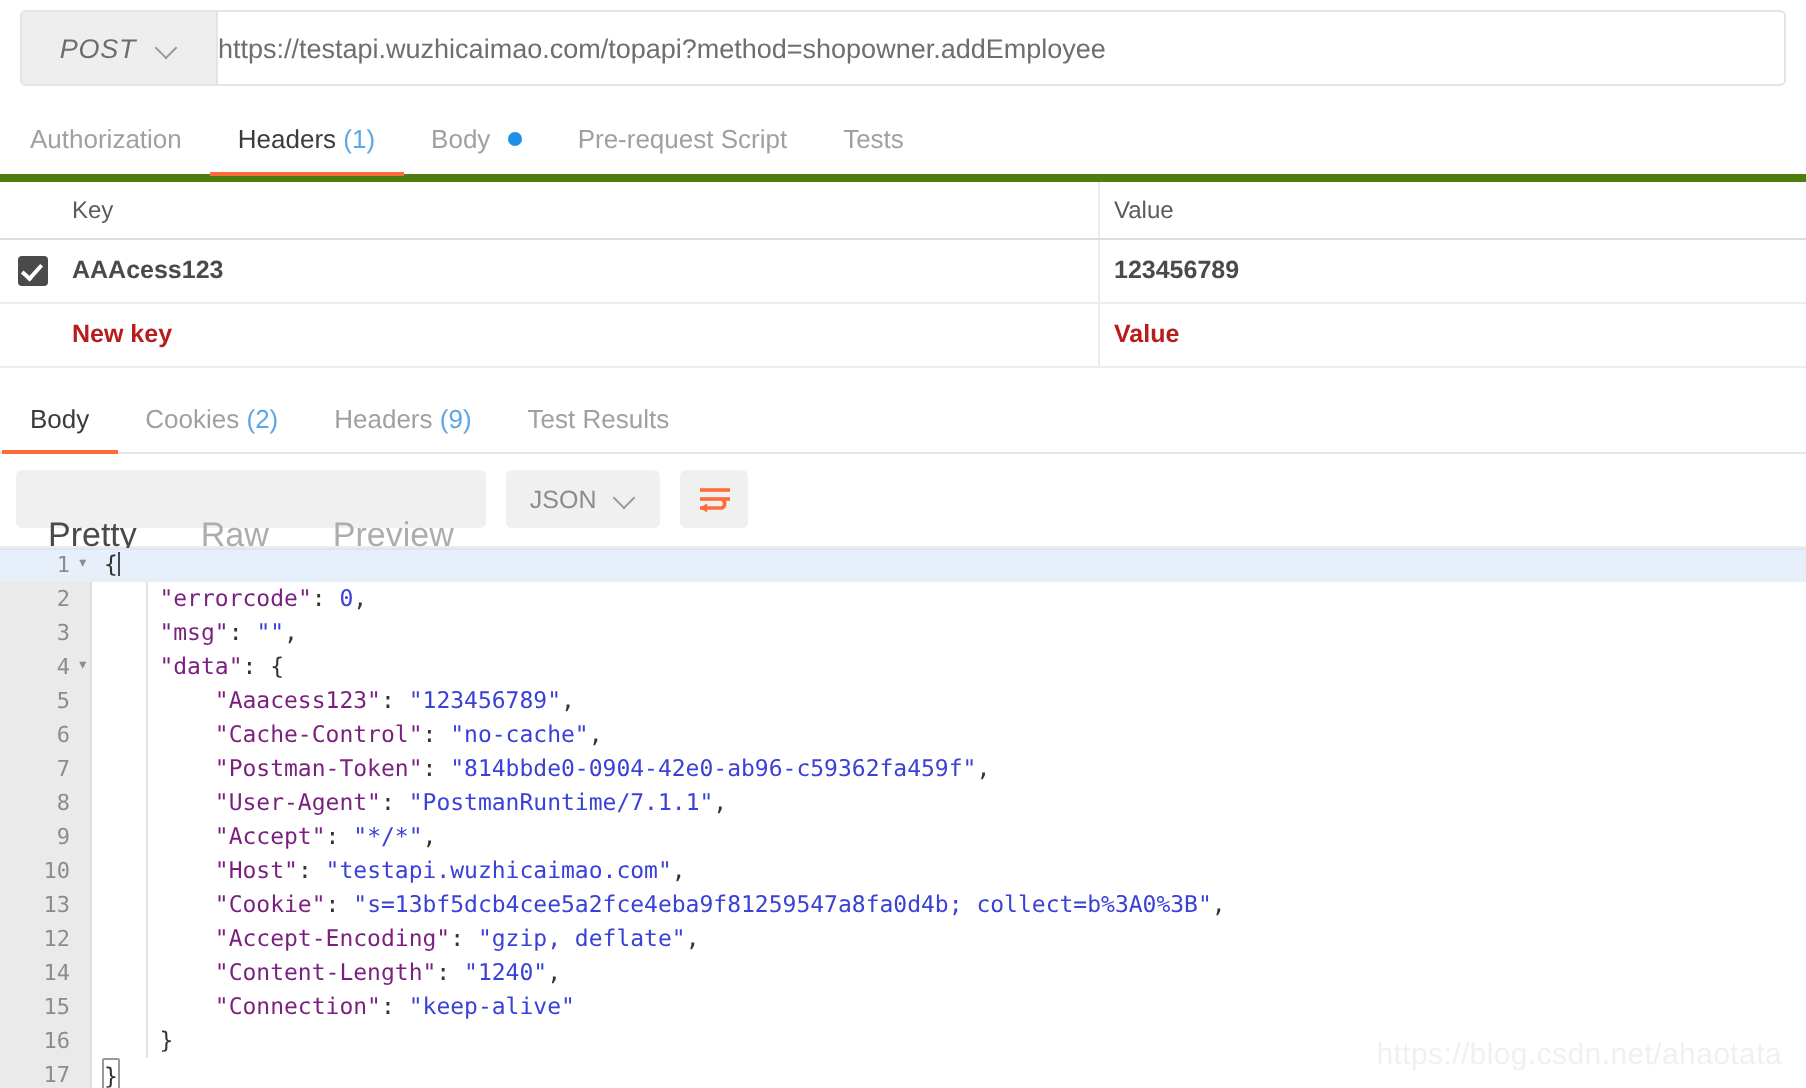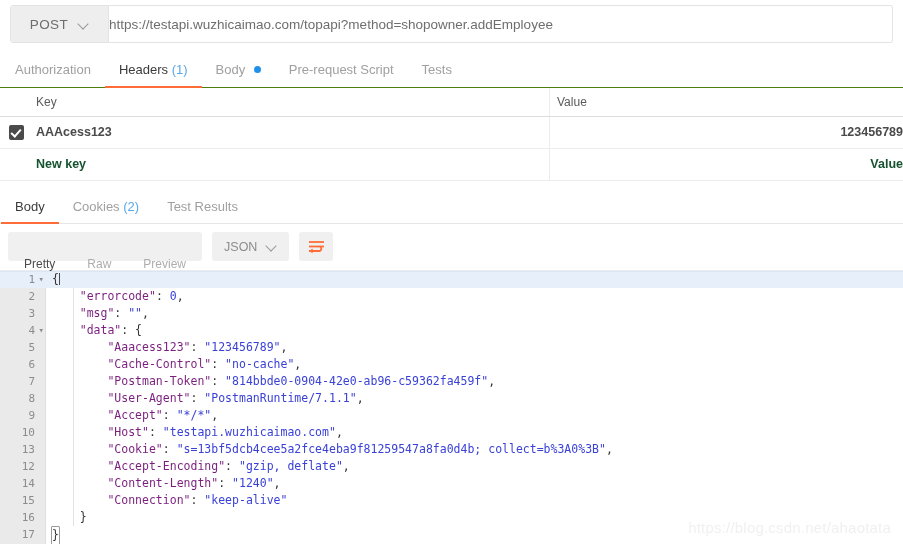--- a/index.html
+++ b/index.html
@@ -35,20 +35,21 @@
     justify-content: center;
     gap: 10px;
     border-right: 1px solid #e3e3e3;
     cursor: pointer;
     border-radius: 2px 0 0 2px;
   }
   .method-label {
     font-size: 13.5px;
     color: #6d6d6d;
     letter-spacing: .4px;
+    font-style: italic;
   }
   .caret-thin {
     position: relative;
     width: 11px; height: 11px;
   }
   .caret-thin:before {
     content: "";
     position: absolute;
     left: 1px; top: 1px;
     width: 7px; height: 7px;
@@ -65,21 +66,21 @@
     cursor: text;
   }
 
   
   .req-tabs {
     display: flex;
     align-items: flex-end;
     height: 33px;
     margin: 11px 0 0 0;
     padding-left: 1px;
-    border-bottom: 1px solid #4d7c0f;
+    border-bottom: 4px solid #4d7c0f;
   }
   .req-tab {
     font-size: 13px;
     color: #a0a0a0;
     padding: 0 14px 9px 14px;
     cursor: pointer;
     white-space: nowrap;
     position: relative;
     border-bottom: 2px solid transparent;
     margin-bottom: -1px;
@@ -121,23 +122,23 @@
   .kv-head th.col-value { padding-left: 7px; border-left: 1px solid #ececec; }
   .kv-table td {
     padding: 0;
     border-bottom: 1px solid #ececec;
     color: #4a4a4a;
     height: 31px;
     vertical-align: middle;
     font-weight: bold;
   }
   .kv-table td.cell-key { padding-left: 4px; }
-  .kv-table td.cell-value { padding-left: 7px; border-left: 1px solid #ececec; text-align: right; }
+  .kv-table td.cell-value { padding-left: 7px; border-left: 1px solid #ececec; }
   .kv-table td.cell-check { text-align: center; }
-  .row-placeholder td { color: #14532d; }
+  .row-placeholder td { color: #b91c1c; }
   .checkbox {
     width: 15px; height: 15px;
     background: #4a4a4a;
     border-radius: 2px;
     display: inline-block;
     position: relative;
     cursor: pointer;
     vertical-align: middle;
   }
   .checkbox:after {
@@ -185,21 +186,21 @@
     box-sizing: content-box;
   }
   .seg-group {
     display: flex;
     background: #f0f0f0;
     border-radius: 3px;
     height: 29px;
     align-items: center;
   }
   .seg-btn {
-    font-size: 12px;
+    font-size: 17px;
     color: #adadad;
     padding: 0 16px;
     cursor: pointer;
     line-height: 29px;
     margin-top: 36px;
   }
   .seg-btn.active { color: #4a4a4a; }
   .dd-btn {
     display: flex;
     align-items: center;
@@ -385,20 +386,24 @@
 
 <div class="res-tabs">
   <div class="res-tab active">
     <span>Body</span>
   </div>
   <div class="res-tab">
     <span>Cookies</span>
     <span class="tab-count">(2)</span>
   </div>
   <div class="res-tab">
+    <span>Headers</span>
+    <span class="tab-count">(9)</span>
+  </div>
+  <div class="res-tab">
     <span>Test Results</span>
   </div>
 </div>
 
 <div class="body-toolbar">
   <div class="seg-group">
     <div class="seg-btn active">Pretty</div>
     <div class="seg-btn">Raw</div>
     <div class="seg-btn">Preview</div>
   </div>

